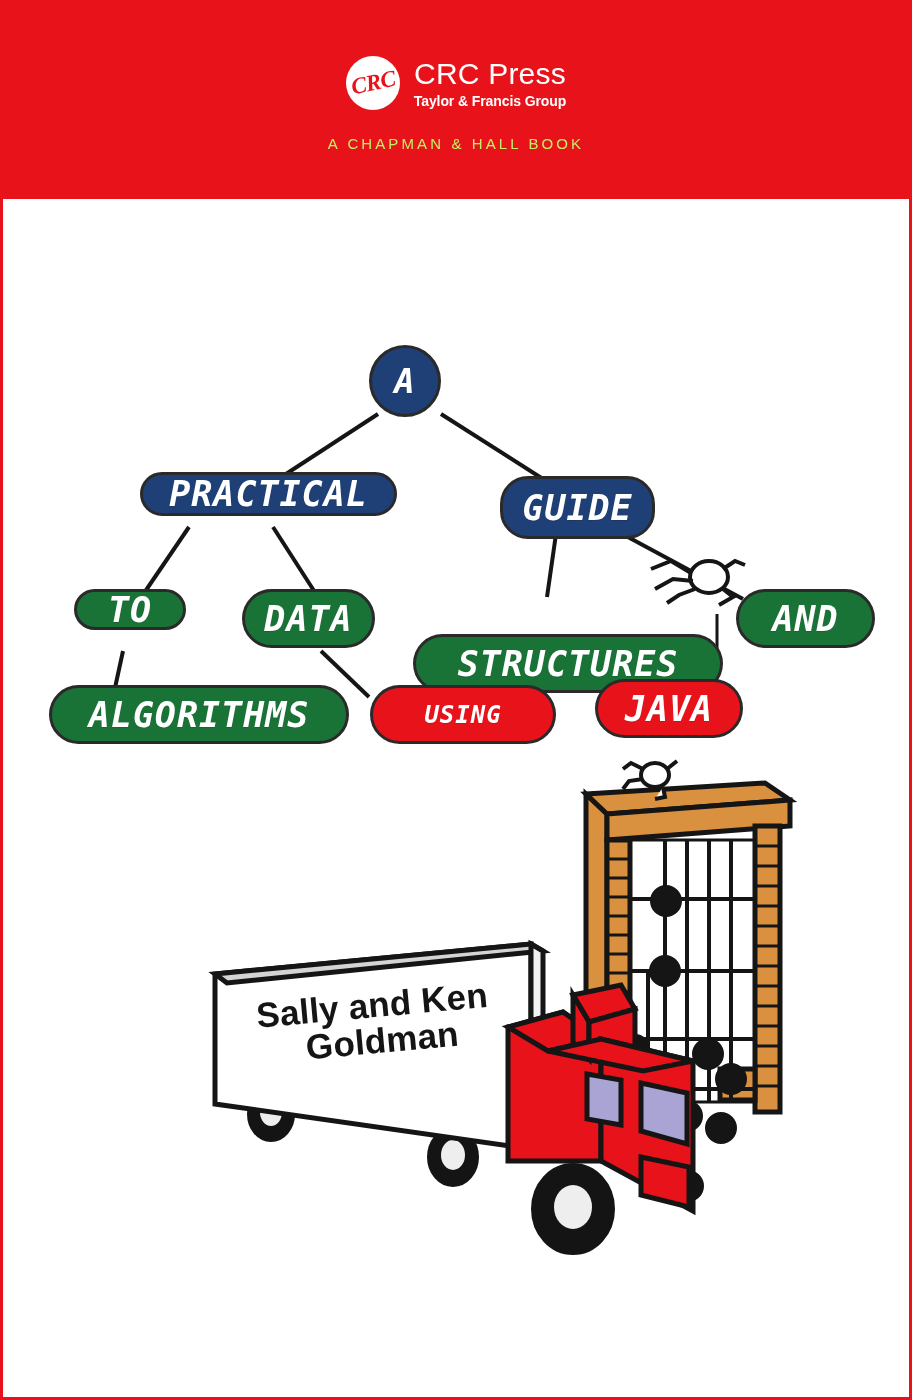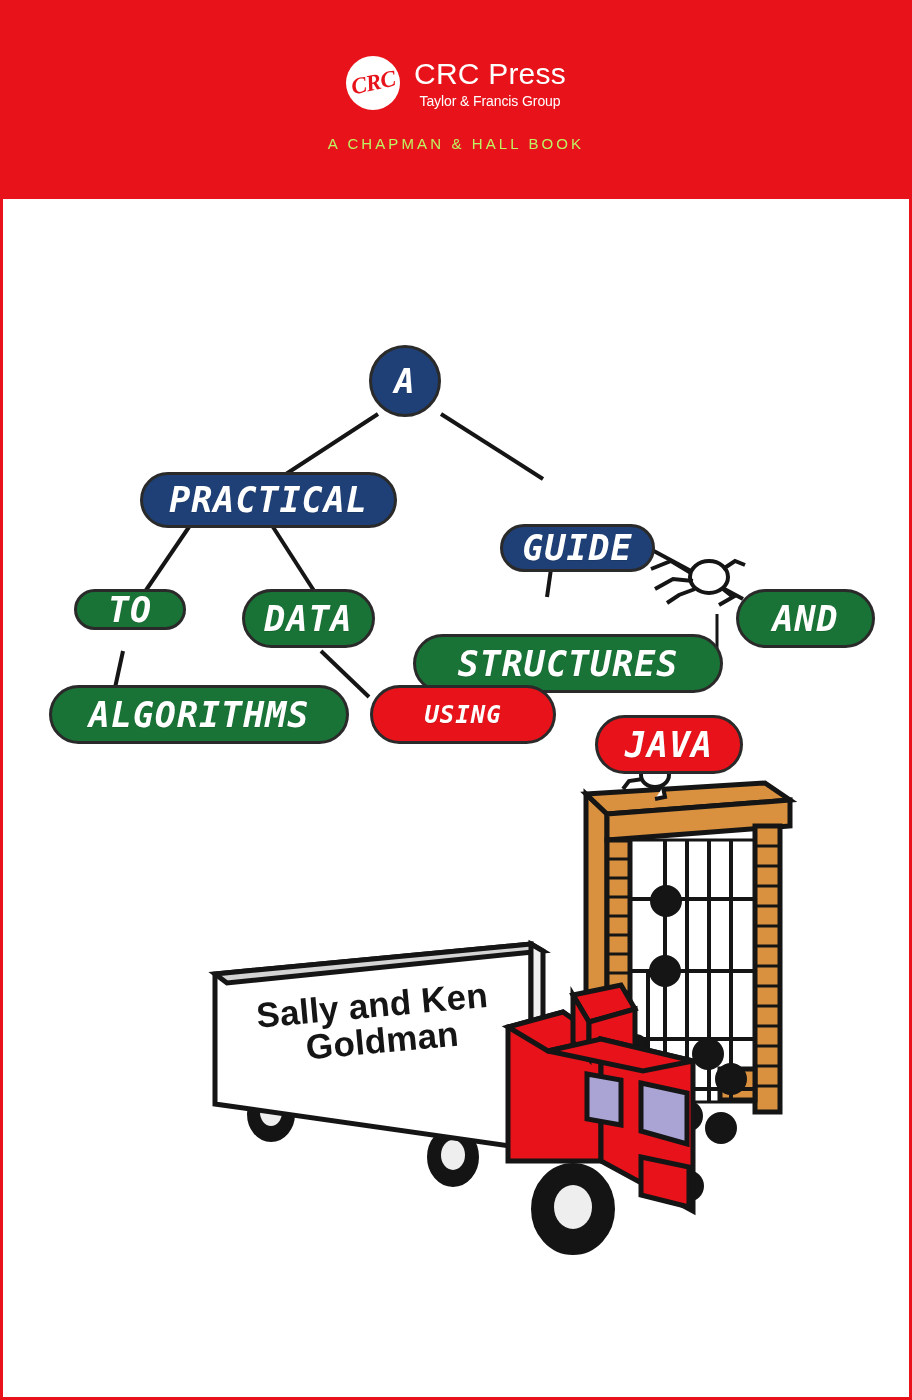--- a/index.html
+++ b/index.html
@@ -58,21 +58,21 @@
   .crc-press{
     color:#ffffff;
     font-size:30px;
     font-weight:500;
     letter-spacing:0.2px;
     display:block;
   }
   .crc-tf{
     color:#ffffff;
     font-size:14px;
-    font-weight:normal;
+    font-weight:bold;
     letter-spacing:-0.1px;
     display:block;
     margin-top:5px;
   }
   #chapman-line{
     color:#bef264;
     font-size:15px;
     letter-spacing:3.1px;
     margin-top:25px;
     font-weight:400;
@@ -306,24 +306,24 @@
         <line x1="610" y1="330" x2="740" y2="400"></line>
         <line x1="120" y1="452" x2="110" y2="498"></line>
         <line x1="318" y1="452" x2="366" y2="498"></line>
       </g>
     </svg>
 
     <div class="node blue" style="left:366px; top:146px; width:72px; height:72px; border-radius:50%; font-size:34px;">
       <span>A</span>
     </div>
 
-    <div class="node blue" style="left:137px; top:273px; width:257px; height:56px; border-radius:28px; font-size:35px;">
+    <div class="node blue" style="left:137px; top:273px; width:257px; height:44px; border-radius:28px; font-size:35px;">
       <span>PRACTICAL</span>
     </div>
-    <div class="node blue" style="left:497px; top:277px; width:155px; height:48px; border-radius:28px; font-size:35px;margin-top:48px;">
+    <div class="node blue" style="left:497px; top:277px; width:155px; height:63px; border-radius:28px; font-size:35px;">
       <span>GUIDE</span>
     </div>
 
     <div class="node green" style="left:71px; top:390px; width:112px; height:41px; border-radius:30px; font-size:35px;">
       <span>TO</span>
     </div>
     <div class="node green" style="left:239px; top:390px; width:133px; height:59px; border-radius:30px; font-size:35px;">
       <span>DATA</span>
     </div>
     <div class="node green" style="left:410px; top:390px; width:310px; height:59px; border-radius:30px; font-size:35px;margin-top:45px;">
@@ -332,18 +332,18 @@
     <div class="node green" style="left:733px; top:390px; width:139px; height:59px; border-radius:30px; font-size:35px;">
       <span>AND</span>
     </div>
 
     <div class="node green" style="left:46px; top:486px; width:300px; height:59px; border-radius:30px; font-size:35px;">
       <span>ALGORITHMS</span>
     </div>
     <div class="node red" style="left:367px; top:486px; width:186px; height:59px; border-radius:30px; font-size:24px;">
       <span>USING</span>
     </div>
-    <div class="node red" style="left:592px; top:516px; width:148px; height:59px; border-radius:30px; font-size:35px;">
+    <div class="node red" style="left:592px; top:480px; width:148px; height:59px; border-radius:30px; font-size:35px;">
       <span>JAVA</span>
     </div>
   </div>
 
 </div>
 
 </body></html>

